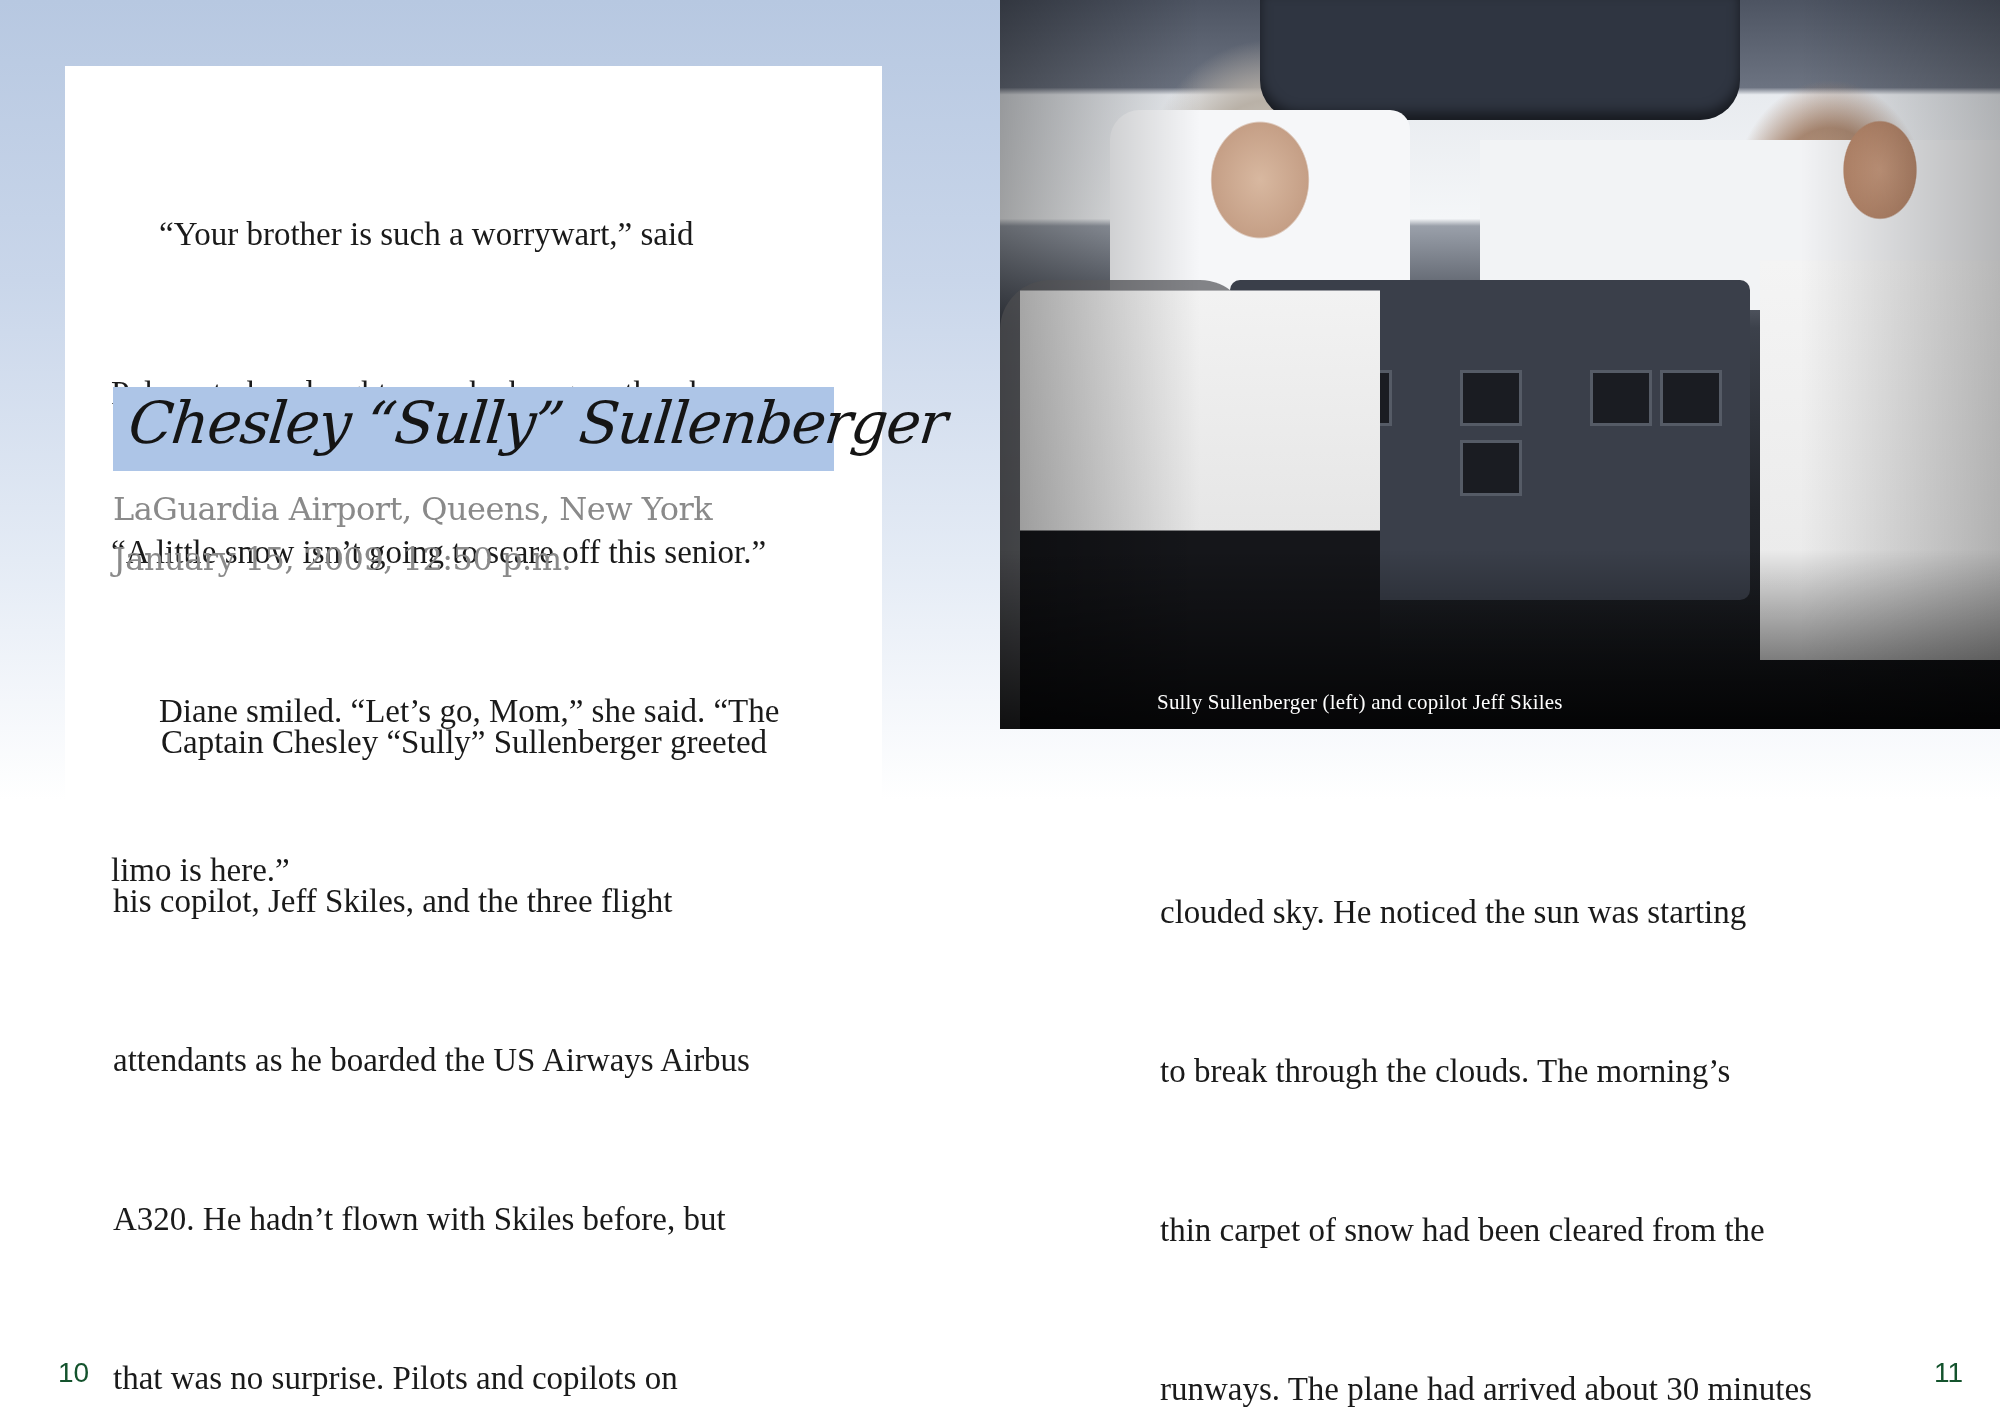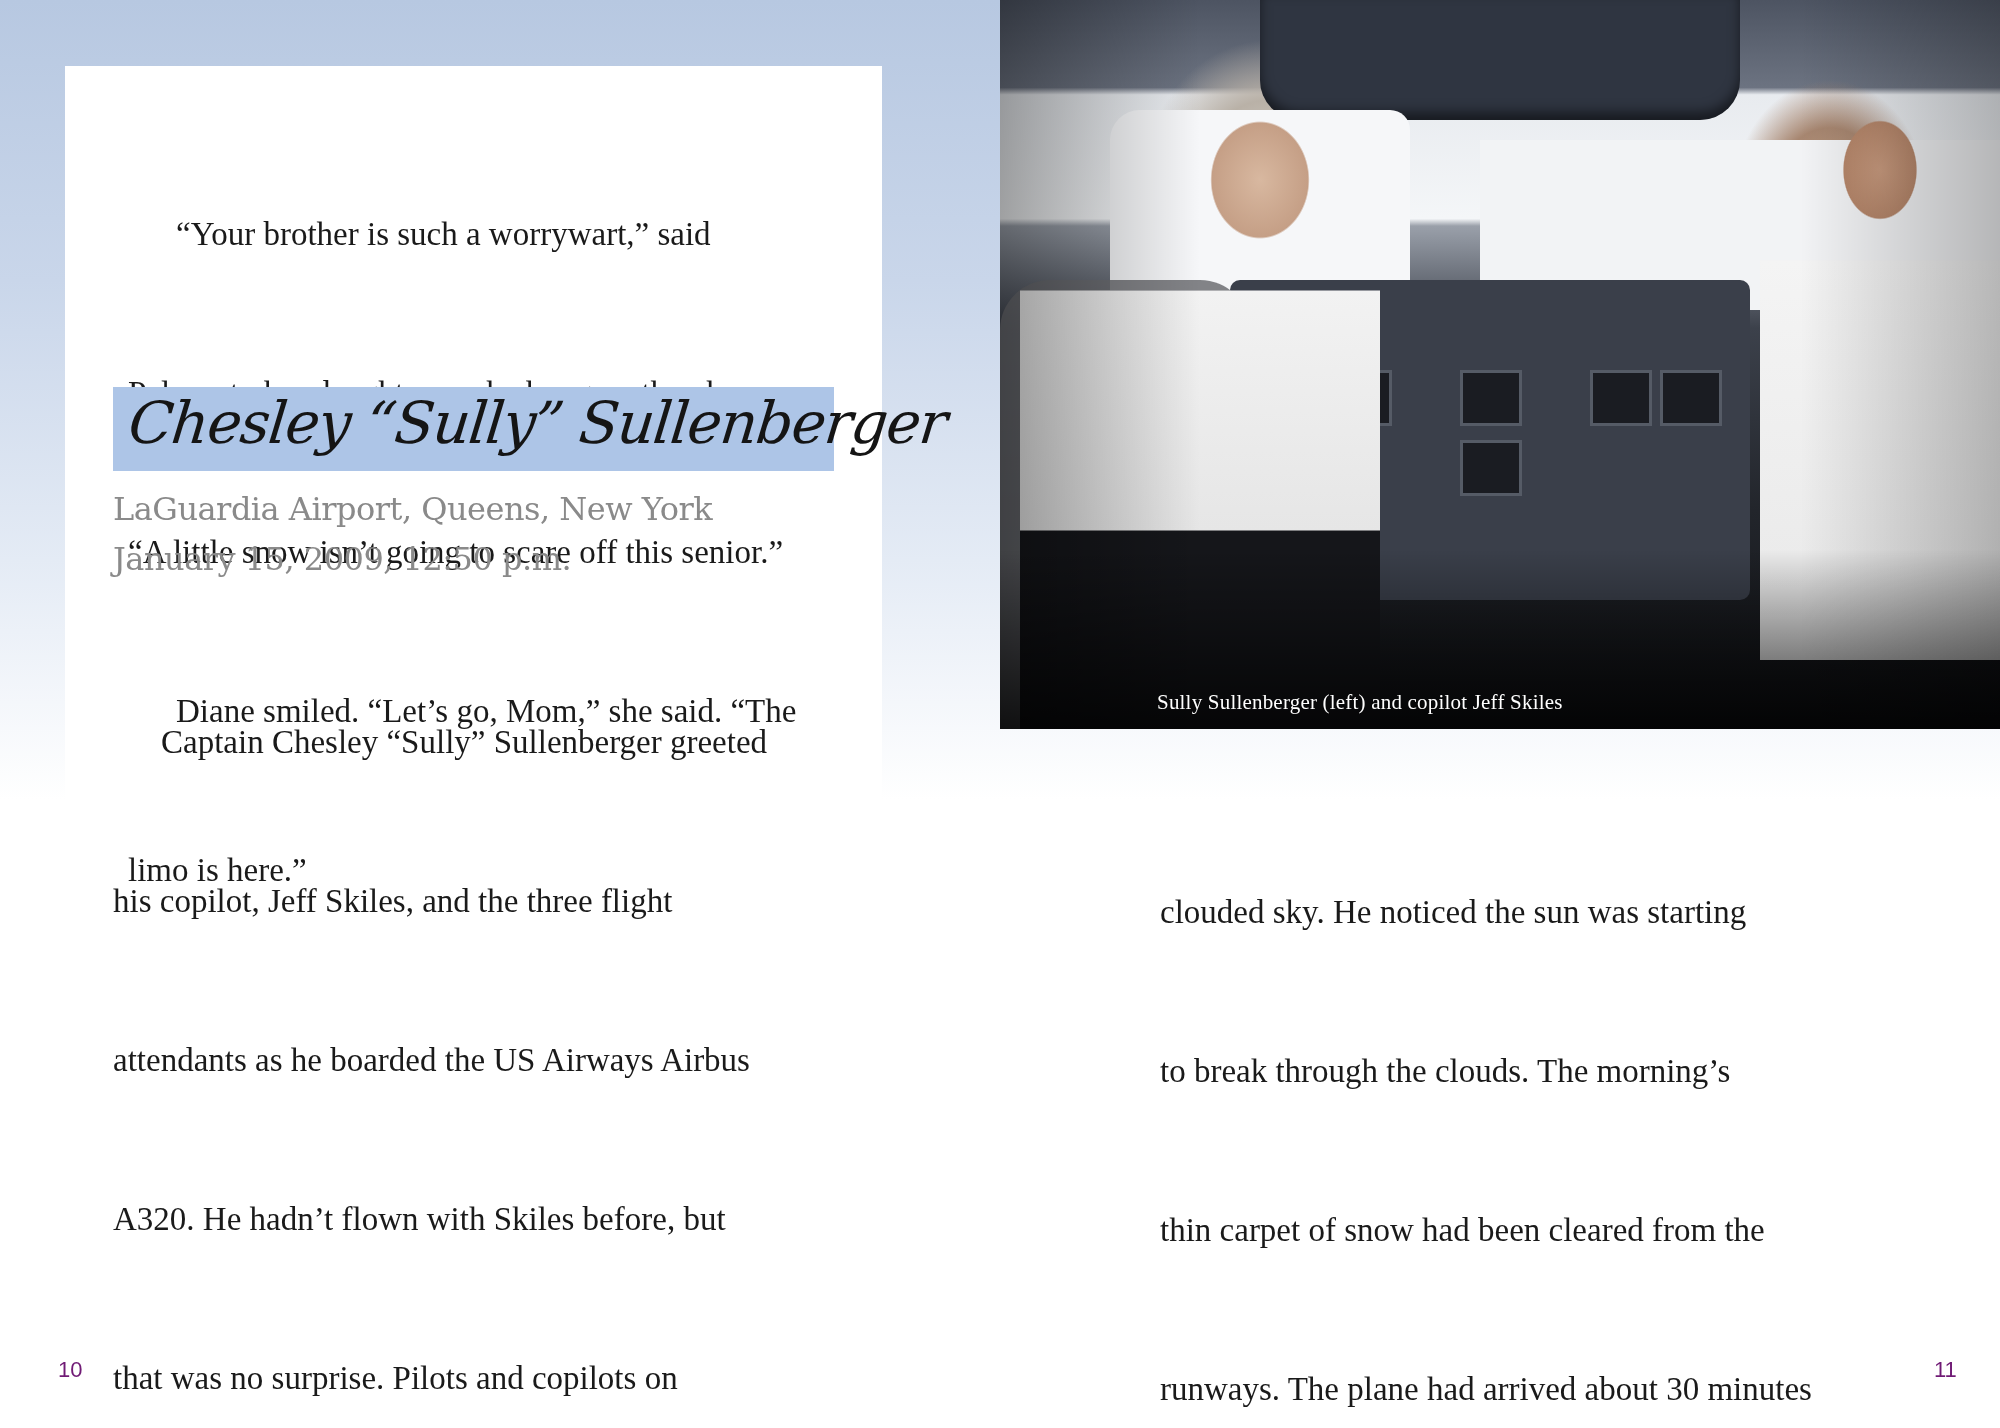--- a/index.html
+++ b/index.html
@@ -34,30 +34,30 @@
   .caption{position:absolute;left:157px;top:690px;color:#fff;font-size:21px;letter-spacing:0.2px;
        font-family:"Liberation Serif","DejaVu Serif",serif;}
   .para{position:absolute;font-size:33px;line-height:53px;color:#1a1a1a;white-space:pre;}
   .line{display:block;height:53px;}
   .indent{padding-left:48px;}
   .banner{position:absolute;left:113px;top:387px;width:721px;height:84px;background:#adc5e7;}
   .banner-text{position:absolute;left:16px;top:2px;font-size:58px;font-style:italic;
        font-family:"DejaVu Serif",serif;color:#151515;letter-spacing:-1.5px;transform:skewX(-6deg);white-space:nowrap;}
   .dateline{position:absolute;left:113px;font-size:32px;color:#8a8a8a;font-family:"DejaVu Serif",serif;
        letter-spacing:-0.5px;white-space:nowrap;}
-  .pagenum{position:absolute;top:1357px;font-size:22px;font-family:"Liberation Sans","DejaVu Sans",sans-serif;color:#701a75;}
+  .pagenum{position:absolute;top:1357px;font-size:28px;font-family:"Liberation Sans","DejaVu Sans",sans-serif;color:#14532d;}
 </style>
 </head>
 <body>
 
 <div class="bg-gradient"></div>
 
 <div class="card"></div>
 
-<div class="para" style="left:128px;top:102px;">
+<div class="para" style="left:111px;top:102px;">
   <span class="line indent">“Your brother is such a worrywart,” said</span>
   <span class="line">Palmer to her daughter as she hung up the phone.</span>
   <span class="line">“A little snow isn’t going to scare off this senior.”</span>
   <span class="line indent">Diane smiled. “Let’s go, Mom,” she said. “The</span>
   <span class="line">limo is here.”</span>
 </div>
 
 <div class="banner">
   <span class="banner-text">Chesley “Sully” Sullenberger</span>
 </div>

